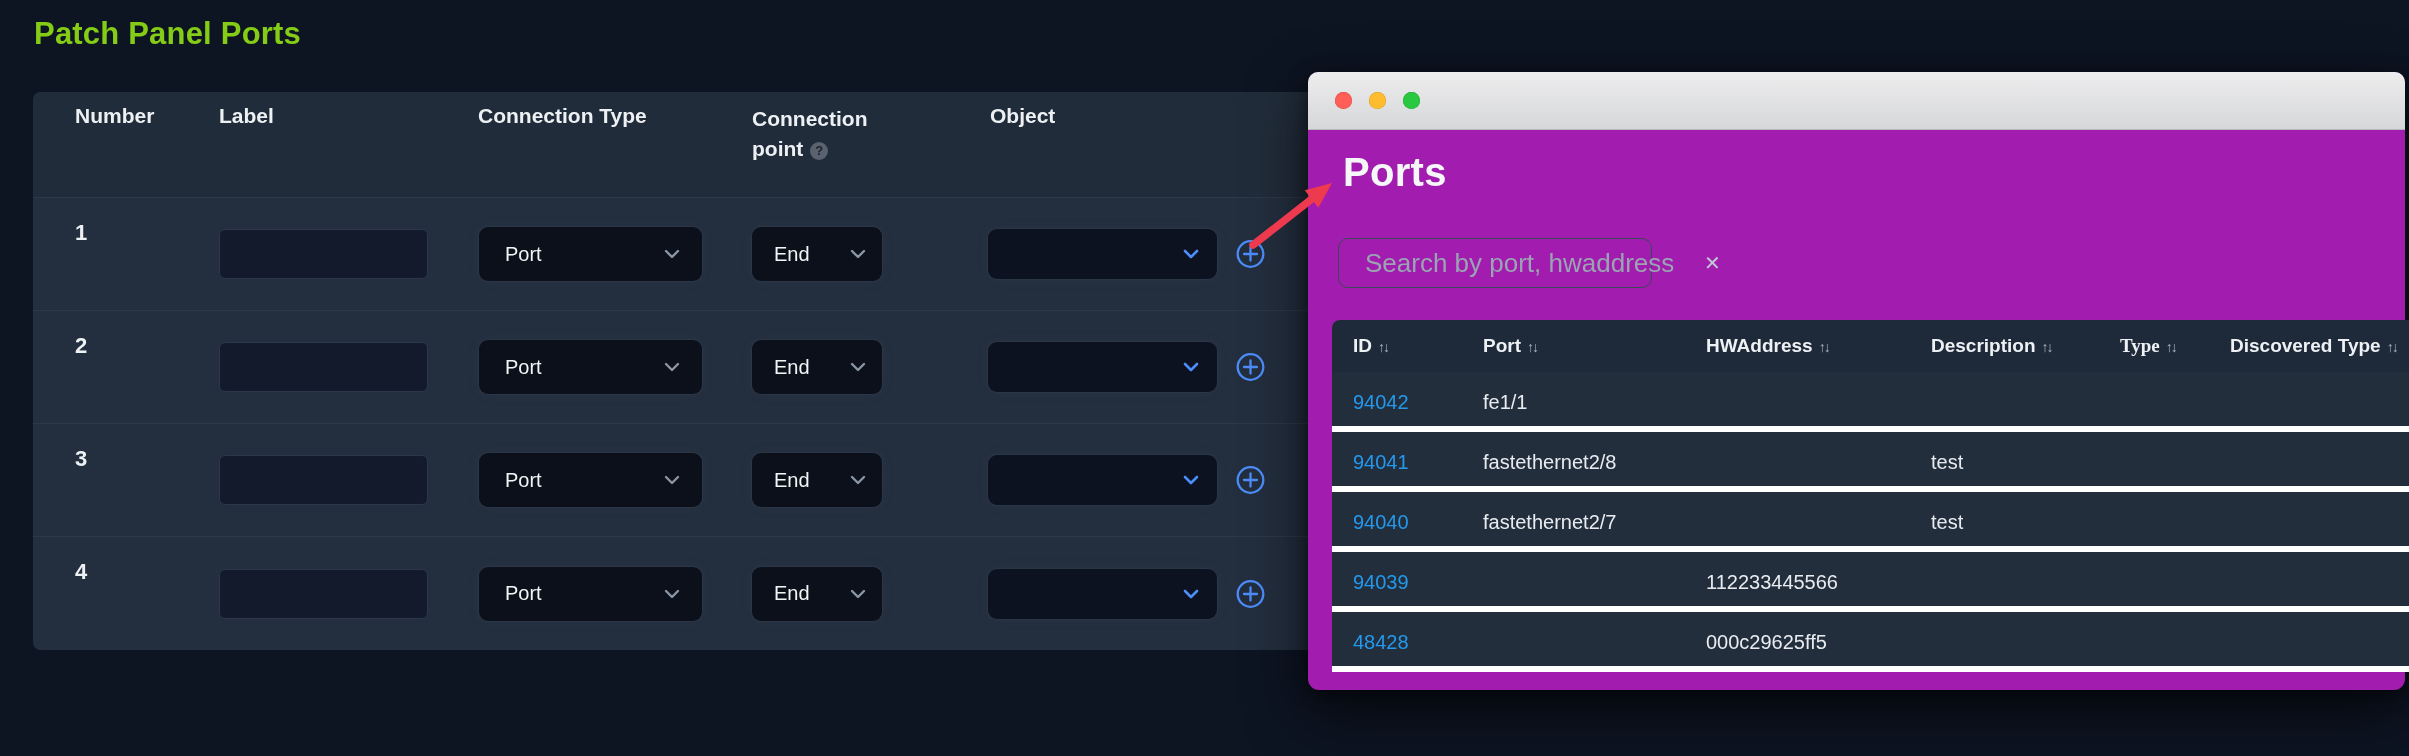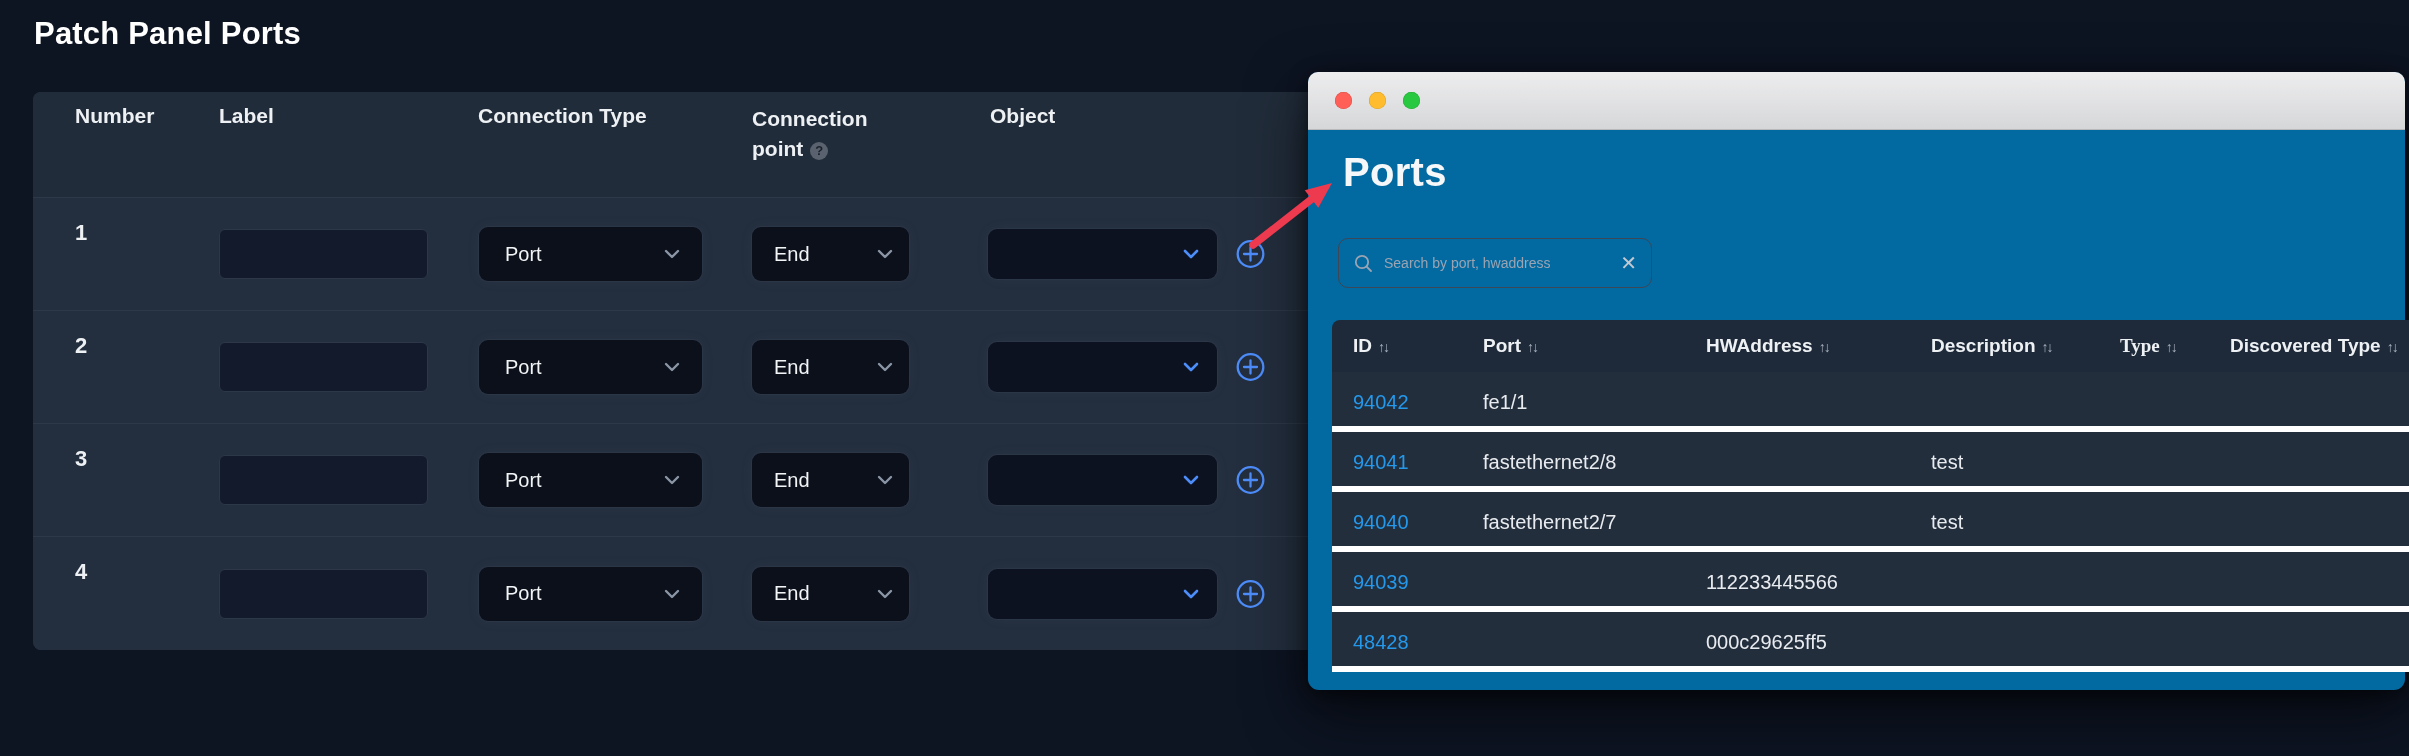--- a/index.html
+++ b/index.html
@@ -7,21 +7,21 @@
   body { font-family:"Liberation Sans","DejaVu Sans",sans-serif; }
   #screen {
     position:relative; width:2409px; height:756px;
     background:#0d1422; overflow:hidden;
   }
   .abs { position:absolute; }
 
   
   #page-title {
     left:34px; top:16px; font-size:31px; font-weight:800;
-    color:#ffffff; letter-spacing:.2px;
+    color:#84cc16; letter-spacing:.2px;
   }
   #patch-table {
     left:33px; top:92px; width:2343px; height:558px;
     background:#232e3e; border-radius:8px; overflow:hidden;
   }
   .pt-header {
     position:relative; height:106px; background:#212c3a;
     border-bottom:1px solid #2d3848; color:#eef1f4;
     font-weight:700; font-size:21px;
   }
@@ -45,31 +45,31 @@
     color:#f2f4f6; font-size:19px; padding:0 12px; outline:none;
     font-family:"Liberation Sans",sans-serif;
   }
   .dd {
     background:#0b101b; border-radius:9px; height:54px;
     box-shadow:0 0 0 1px rgba(255,255,255,0.03), 0 0 14px rgba(120,140,170,0.07);
     display:flex; align-items:center; justify-content:space-between;
     color:#f2f4f6; font-size:20px; cursor:pointer;
   }
   .dd-type   { left:446px; width:223px; padding:0 22px 0 26px; }
-  .dd-point  { left:719px; width:157px; padding:0 16px 0 22px; }
+  .dd-point  { left:719px; width:130px; padding:0 16px 0 22px; }
   .dd-object { left:955px; width:229px; height:50px; padding:0 18px; justify-content:flex-end; background:#0c1220; }
   .chev { width:16px; height:10px; display:block; }
   .add-btn {
     left:1203px; width:29px; height:29px; background:none; border:none; cursor:pointer; padding:0;
   }
 
   
   #modal {
     left:1308px; top:72px; width:1097px; height:618px;
-    border-radius:11px; background:#0369a1; z-index:40;
+    border-radius:11px; background:#a21caf; z-index:40;
     box-shadow:0 22px 60px rgba(0,0,0,.6), 0 4px 18px rgba(0,0,0,.5);
   }
   #modal-titlebar {
     position:absolute; left:0; top:0; width:100%; height:58px;
     background:linear-gradient(#ededee,#d6d7d9);
     border-radius:10px 10px 0 0; border-bottom:1px solid #b7b8ba;
   }
   .tl { position:absolute; top:20px; width:17px; height:17px; border-radius:50%; border:none; cursor:pointer; padding:0; }
   .tl-red    { left:27px;  background:#ff5f57; box-shadow:inset 0 0 0 .5px #d94c43; }
   .tl-yellow { left:61px;  background:#febc2e; box-shadow:inset 0 0 0 .5px #d8a027; }
@@ -78,21 +78,21 @@
     position:absolute; left:35px; top:78px; color:#f5f7f9;
     font-size:40px; font-weight:800; letter-spacing:.3px;
   }
   #search-box {
     position:absolute; left:30px; top:166px; width:314px; height:50px;
     border:1.5px solid #3c4757; border-radius:10px; background:transparent;
     display:flex; align-items:center; padding:0 14px 0 15px;
   }
   #search-input {
     flex:1; background:transparent; border:none; outline:none;
-    color:#e6e9ee; font-size:14px; margin-left:11px;
+    color:#e6e9ee; font-size:26px; margin-left:11px;
     font-family:"Liberation Sans",sans-serif;
   }
   #search-input::placeholder { color:#9aa4b2; opacity:1; }
   #clear-search { background:none; border:none; color:#c2c9d3; font-size:20px; cursor:pointer; padding:0 0 0 4px; line-height:1; }
 
   #ports-table { position:absolute; left:24px; top:248px; width:1179px; }
   .m-head {
     position:relative; height:52px; background:#1e2a39;
     border-radius:8px 0 0 0; color:#eef1f4; font-size:19px; font-weight:700;
   }

